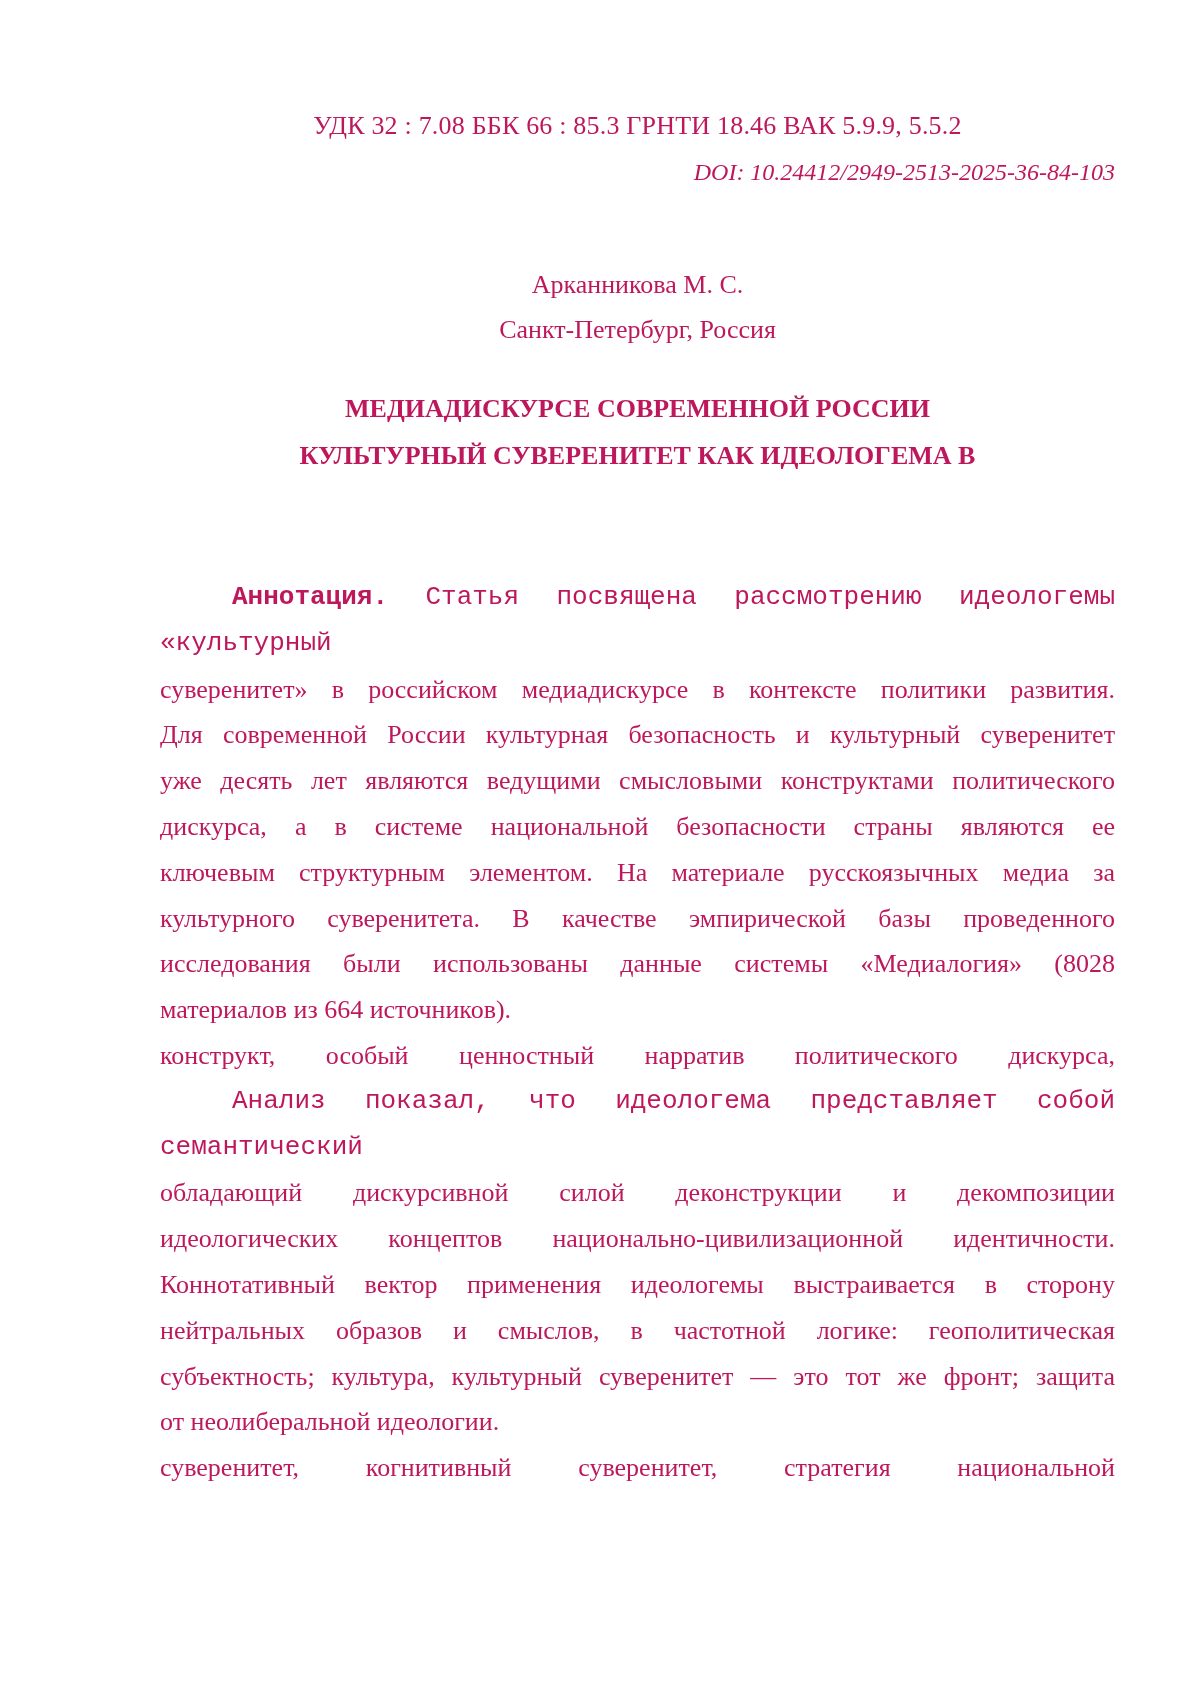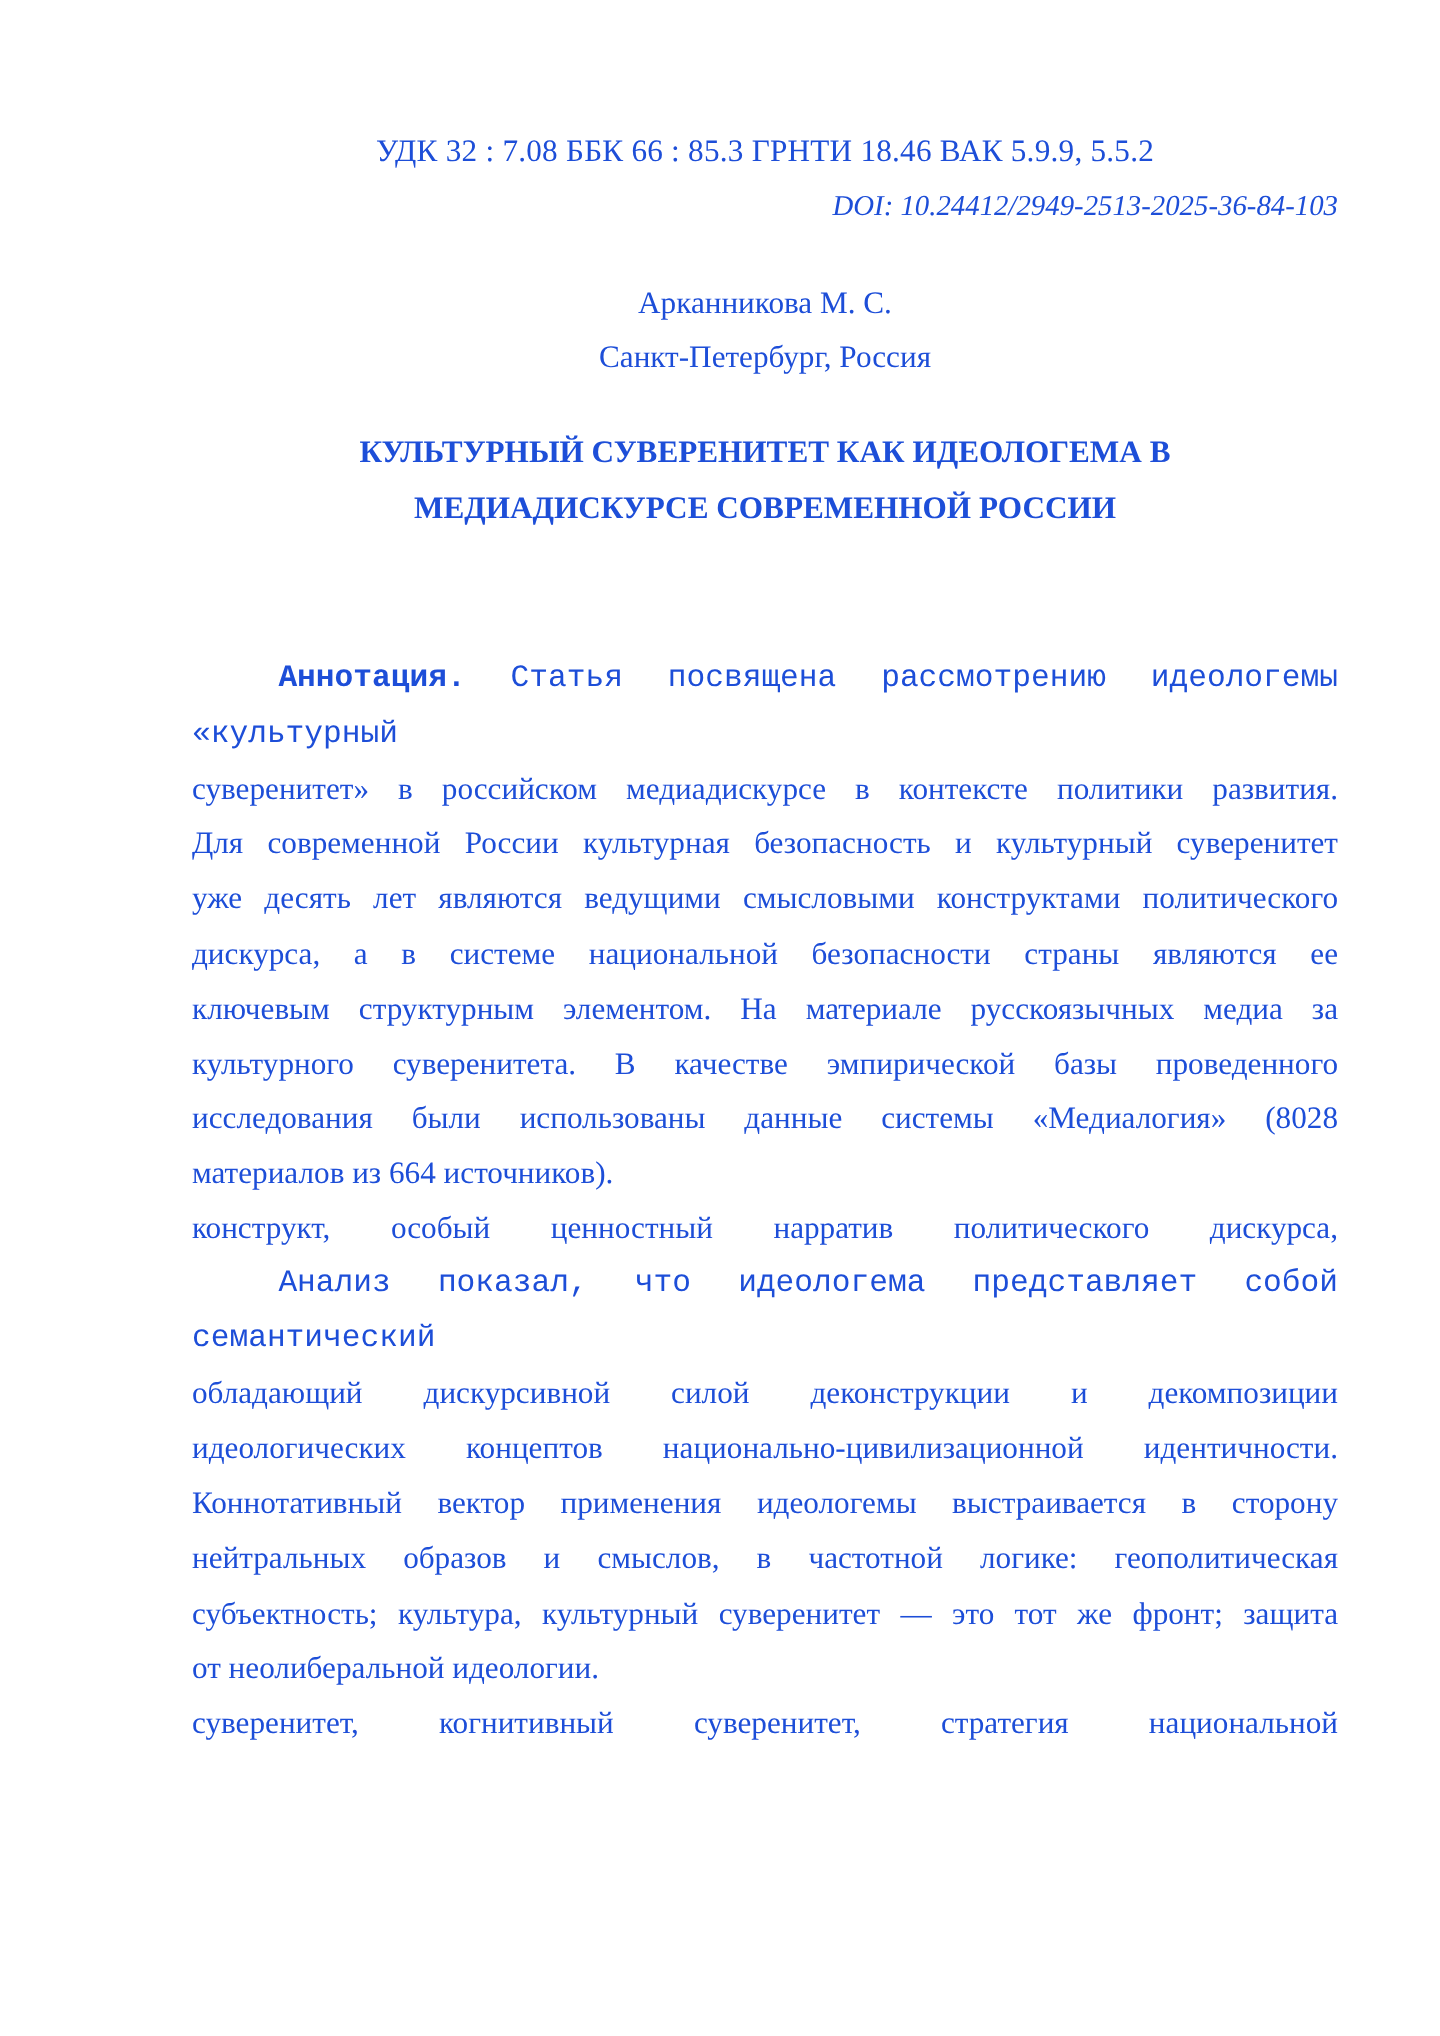--- a/index.html
+++ b/index.html
@@ -5,42 +5,42 @@
   html, body {
     margin: 0;
     padding: 0;
     background: #ffffff;
   }
   .page {
     position: relative;
     width: 1200px;
     height: 1697px;
     background: #ffffff;
-    color: #1d4ed8;
+    color: #be185d;
     font-family: "Liberation Serif", "DejaVu Serif", serif;
     font-size: 26px;
     overflow: hidden;
   }
   .content {
     padding: 106px 85px 0 160px; 
   }
   .center { text-align: center; }
   .udk-line {
     line-height: 40px;
     letter-spacing: 0.2px;
   }
   .doi-line {
     margin-top: 6px;
     line-height: 40px;
     font-style: italic;
     font-size: 24px;
     text-align: right;
   }
   .byline {
-    margin-top: 38px;
+    margin-top: 70px;
     line-height: 45px;
   }
   .byline div { line-height: 45px; }
   .paper-title {
     margin: 33px 0 0 0;
     font-size: 26px;
     font-weight: bold;
     line-height: 47px;
   }
   .body-text { margin-top: 96px; }
@@ -69,22 +69,22 @@
     <div class="udk-line center">УДК 32 : 7.08 ББК 66 : 85.3 ГРНТИ 18.46 ВАК 5.9.9, 5.5.2</div>
 
     <div class="doi-line">DOI: 10.24412/2949-2513-2025-36-84-103</div>
 
     <div class="byline center">
       <div>Арканникова М. С.</div>
       <div>Санкт-Петербург, Россия</div>
     </div>
 
     <h1 class="paper-title center">
+      <div>МЕДИАДИСКУРСЕ СОВРЕМЕННОЙ РОССИИ</div>
       <div>КУЛЬТУРНЫЙ СУВЕРЕНИТЕТ КАК ИДЕОЛОГЕМА В</div>
-      <div>МЕДИАДИСКУРСЕ СОВРЕМЕННОЙ РОССИИ</div>
     </h1>
 
     <div class="body-text">
 
       <div class="para">
         <div class="line just indent"><span class="b">Аннотация.</span><span> Статья посвящена рассмотрению идеологемы «культурный</span></div>
         <div class="line just">суверенитет» в российском медиадискурсе в контексте политики развития.</div>
         <div class="line just">Для современной России культурная безопасность и культурный суверенитет</div>
         <div class="line just">уже десять лет являются ведущими смысловыми конструктами политического</div>
         <div class="line just">дискурса, а в системе национальной безопасности страны являются ее</div>

